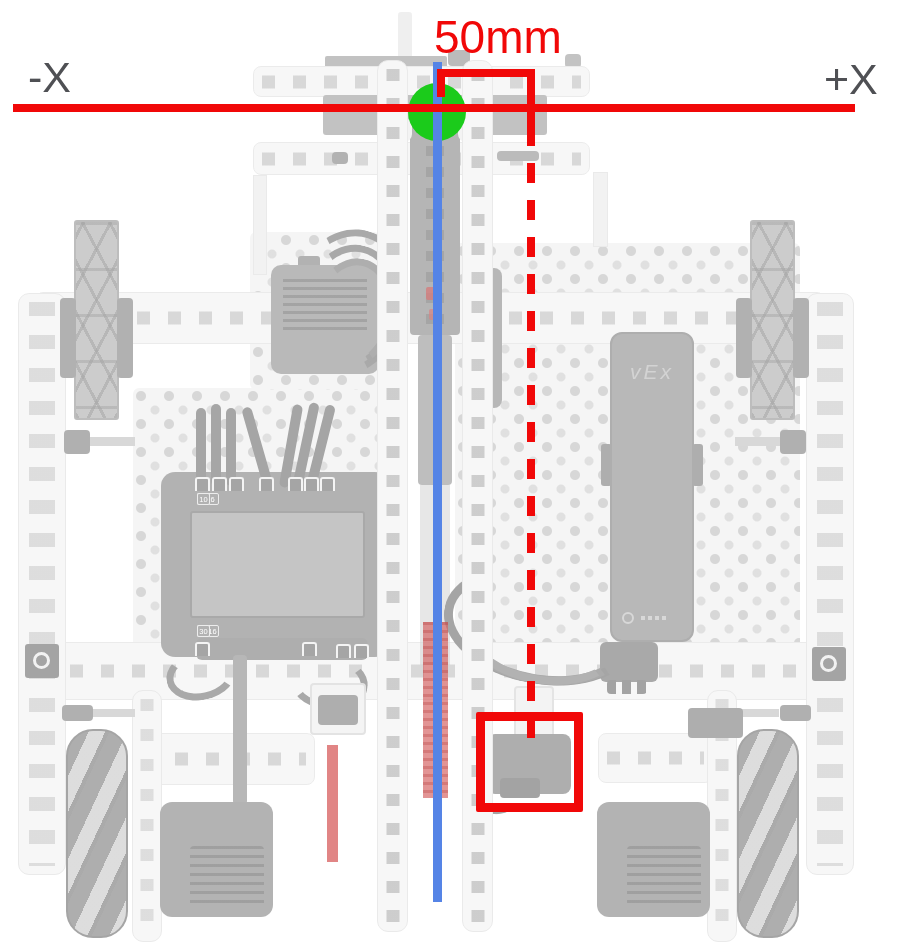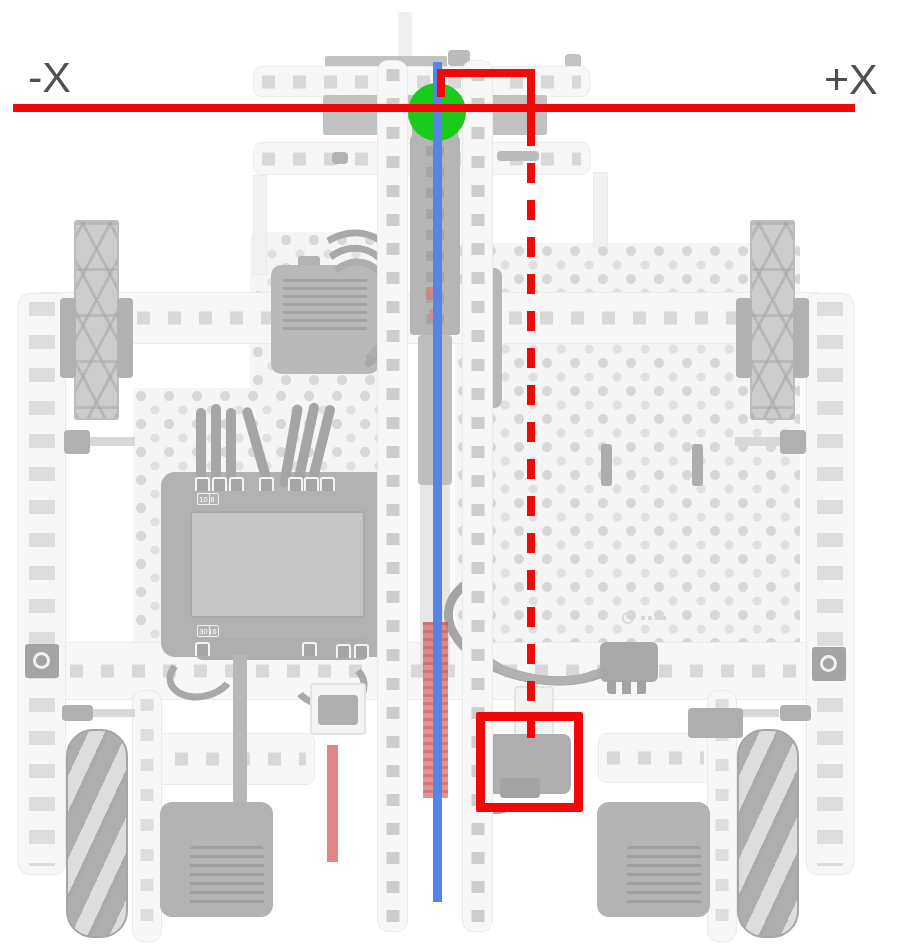--- a/index.html
+++ b/index.html
@@ -178,20 +178,23 @@
     <div class="clip" style="left:302px;top:642px;"></div>
     <div class="clip" style="left:336px;top:644px;"></div>
     <div class="clip" style="left:354px;top:644px;"></div>
 
     <div class="arc" style="left:166px;top:650px;width:70px;height:50px;border-bottom-color:#949494;border-left-color:#949494;transform:rotate(-12deg);"></div>
     <div class="arc" style="left:290px;top:655px;width:78px;height:55px;border-bottom-color:#949494;border-right-color:#949494;transform:rotate(8deg);"></div>
     <div style="left:310px;top:683px;width:56px;height:52px;background:#f2f2f2;border:2px solid #dddddd;border-radius:4px;"></div>
     <div class="darkpart" style="left:318px;top:695px;width:40px;height:30px;background:#9a9a9a;"></div>
     <div class="darkpart" style="left:233px;top:655px;width:14px;height:150px;background:#a6a6a6;"></div>
 
+    <div style="left:610px;top:332px;width:84px;height:310px;background:#a7a7a7;border:2px solid #9a9a9a;border-radius:12px;text-align:center;">
+      <span style="position:static;display:inline-block;margin-top:26px;color:#c9c9c9;font-size:21px;letter-spacing:3px;font-style:italic;">vEx</span>
+    </div>
     <div style="left:601px;top:444px;width:11px;height:42px;background:#9b9b9b;border-radius:3px;"></div>
     <div style="left:692px;top:444px;width:11px;height:42px;background:#9b9b9b;border-radius:3px;"></div>
     <div style="left:622px;top:612px;width:12px;height:12px;border:2px solid #cfcfcf;border-radius:50%;"></div>
     <div style="left:641px;top:616px;width:26px;height:4px;background:repeating-linear-gradient(90deg,#cfcfcf 0 4px, transparent 4px 7px);"></div>
     <div class="darkpart" style="left:600px;top:642px;width:58px;height:40px;background:#949494;border-radius:6px;"></div>
     <div class="darkpart" style="left:607px;top:680px;width:40px;height:14px;background:repeating-linear-gradient(90deg,#8d8d8d 0 9px, transparent 9px 15px);"></div>
 
     <div class="arc" style="left:443px;top:566px;width:196px;height:118px;border-bottom-color:#8f8f8f;border-left-color:#8f8f8f;transform:rotate(10deg);border-width:9px;"></div>
     <div class="arc" style="left:455px;top:582px;width:175px;height:102px;border-bottom-color:#979797;transform:rotate(9deg);border-width:9px;"></div>
     <div class="arc" style="left:468px;top:598px;width:152px;height:86px;border-bottom-color:#9f9f9f;transform:rotate(8deg);border-width:8px;"></div>
@@ -227,15 +230,16 @@
   <div class="red" style="left:13px;top:104px;width:842px;height:8px;background:#f10808;"></div>
 
   <div class="red" style="left:437px;top:69px;width:98px;height:8px;background:#f10808;"></div>
   <div class="red" style="left:437px;top:69px;width:8px;height:28px;background:#f10808;"></div>
   <div class="red" style="left:527px;top:69px;width:8px;height:57px;background:#f10808;"></div>
   <div class="red" style="left:527px;top:126px;width:8px;height:627px;
               background:repeating-linear-gradient(180deg, #f10808 0 20px, transparent 20px 37px);"></div>
 
   <div class="red" style="left:476px;top:712px;width:107px;height:100px;border:9px solid #f10808;border-radius:2px;"></div>
 
+  <div class="mm-label" style="left:434px;top:14px;color:#f10808;">50mm</div>
   <div class="axis-label" style="left:28px;top:56px;color:#4f5054;">-X</div>
   <div class="axis-label" style="left:824px;top:58px;color:#4f5054;">+X</div>
 </div>
 
 </body></html>

